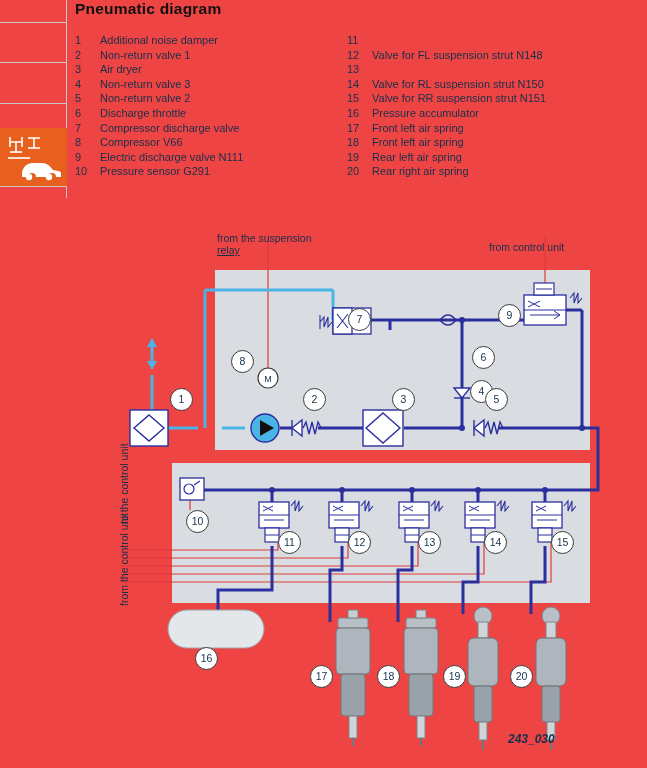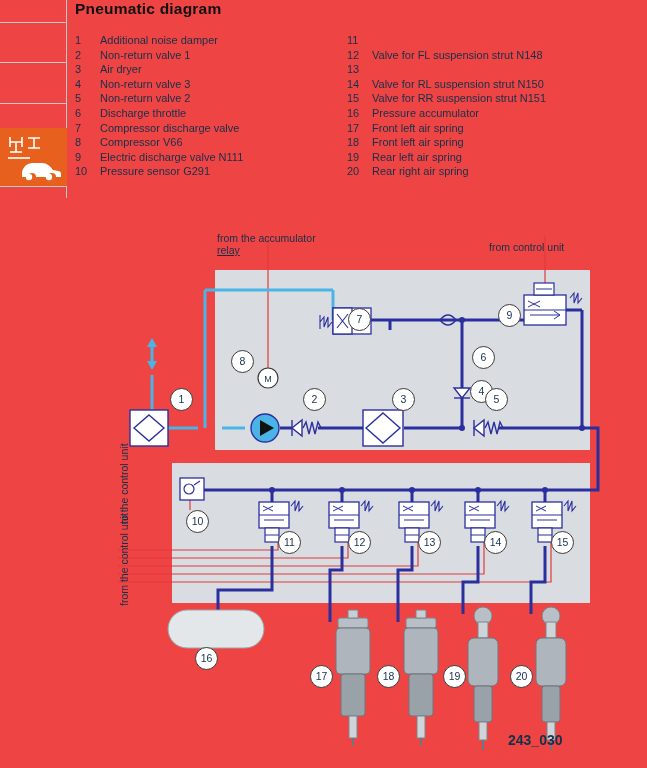--- a/index.html
+++ b/index.html
@@ -115,21 +115,22 @@
     white-space: nowrap;
   }
   .dlabel.vert {
     writing-mode: vertical-rl;
     transform: rotate(180deg);
     white-space: nowrap;
     text-align: center;
   }
   .code {
     position: absolute;
-    font-size: 14px;
+    font-size: 12px;
+    font-style: italic;
     font-weight: bold;
     color: #15304b;
   }
   .callout {
     position: absolute;
     width: 21px;
     height: 21px;
     border-radius: 50%;
     border: 1px solid #3a3a3a;
     background: #ffffff;
@@ -476,21 +477,21 @@
         <circle cx="342" cy="280" r="3"></circle>
         <circle cx="412" cy="280" r="3"></circle>
         <circle cx="478" cy="280" r="3"></circle>
         <circle cx="545" cy="280" r="3"></circle>
         <circle cx="462" cy="218" r="3"></circle>
         <circle cx="582" cy="218" r="3"></circle>
         <circle cx="462" cy="110" r="3"></circle>
       </g>
     </svg>
 
-    <div class="dlabel" style="left:217px; top:22px;">from the accumulator</div>
+    <div class="dlabel" style="left:217px; top:22px;">from the suspension</div>
     <div class="dlabel" style="left:217px; top:34px;text-decoration:underline;">relay</div>
     <div class="dlabel" style="left:489px; top:31px;">from control unit</div>
     <div class="dlabel vert" style="left:118px; top:252px; height:62px;">to the
 control unit</div>
     <div class="dlabel vert" style="left:118px; top:330px; height:66px;">from the
 control unit</div>
     <div class="code" style="left:508px; top:522px;">243_030</div>
 
     <div class="callout" style="left:170px; top:178px;">1</div>
     <div class="callout" style="left:303px; top:178px;">2</div>

